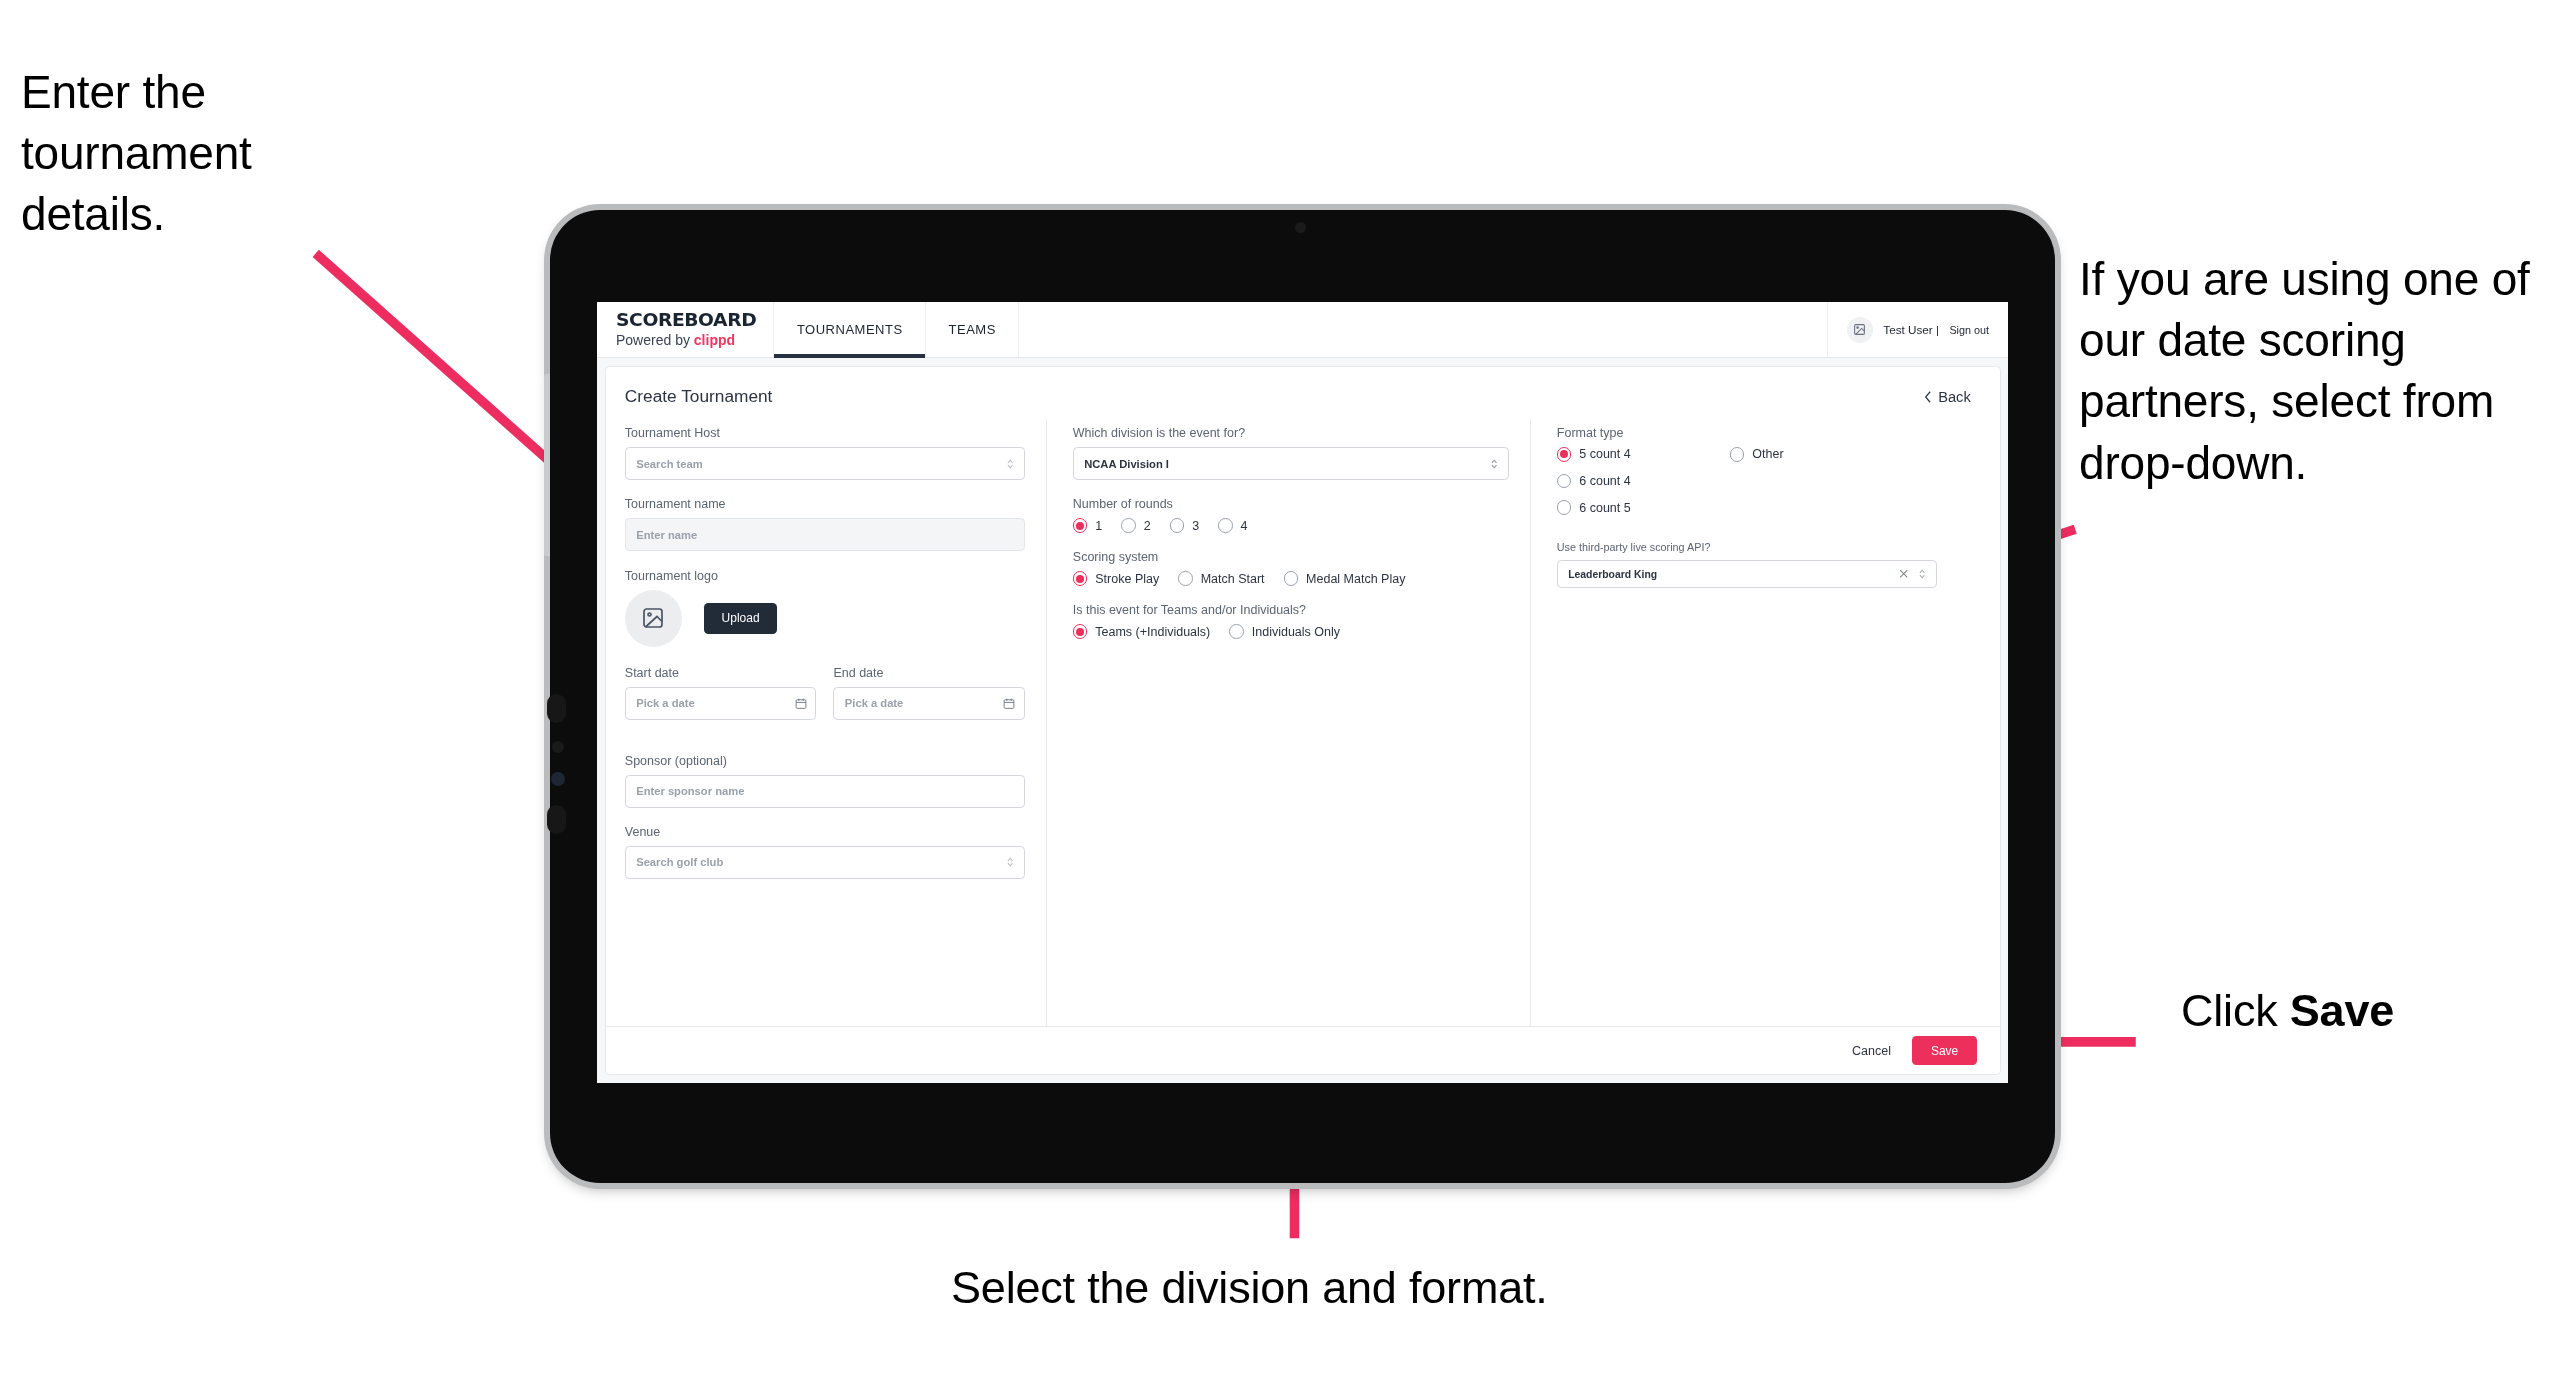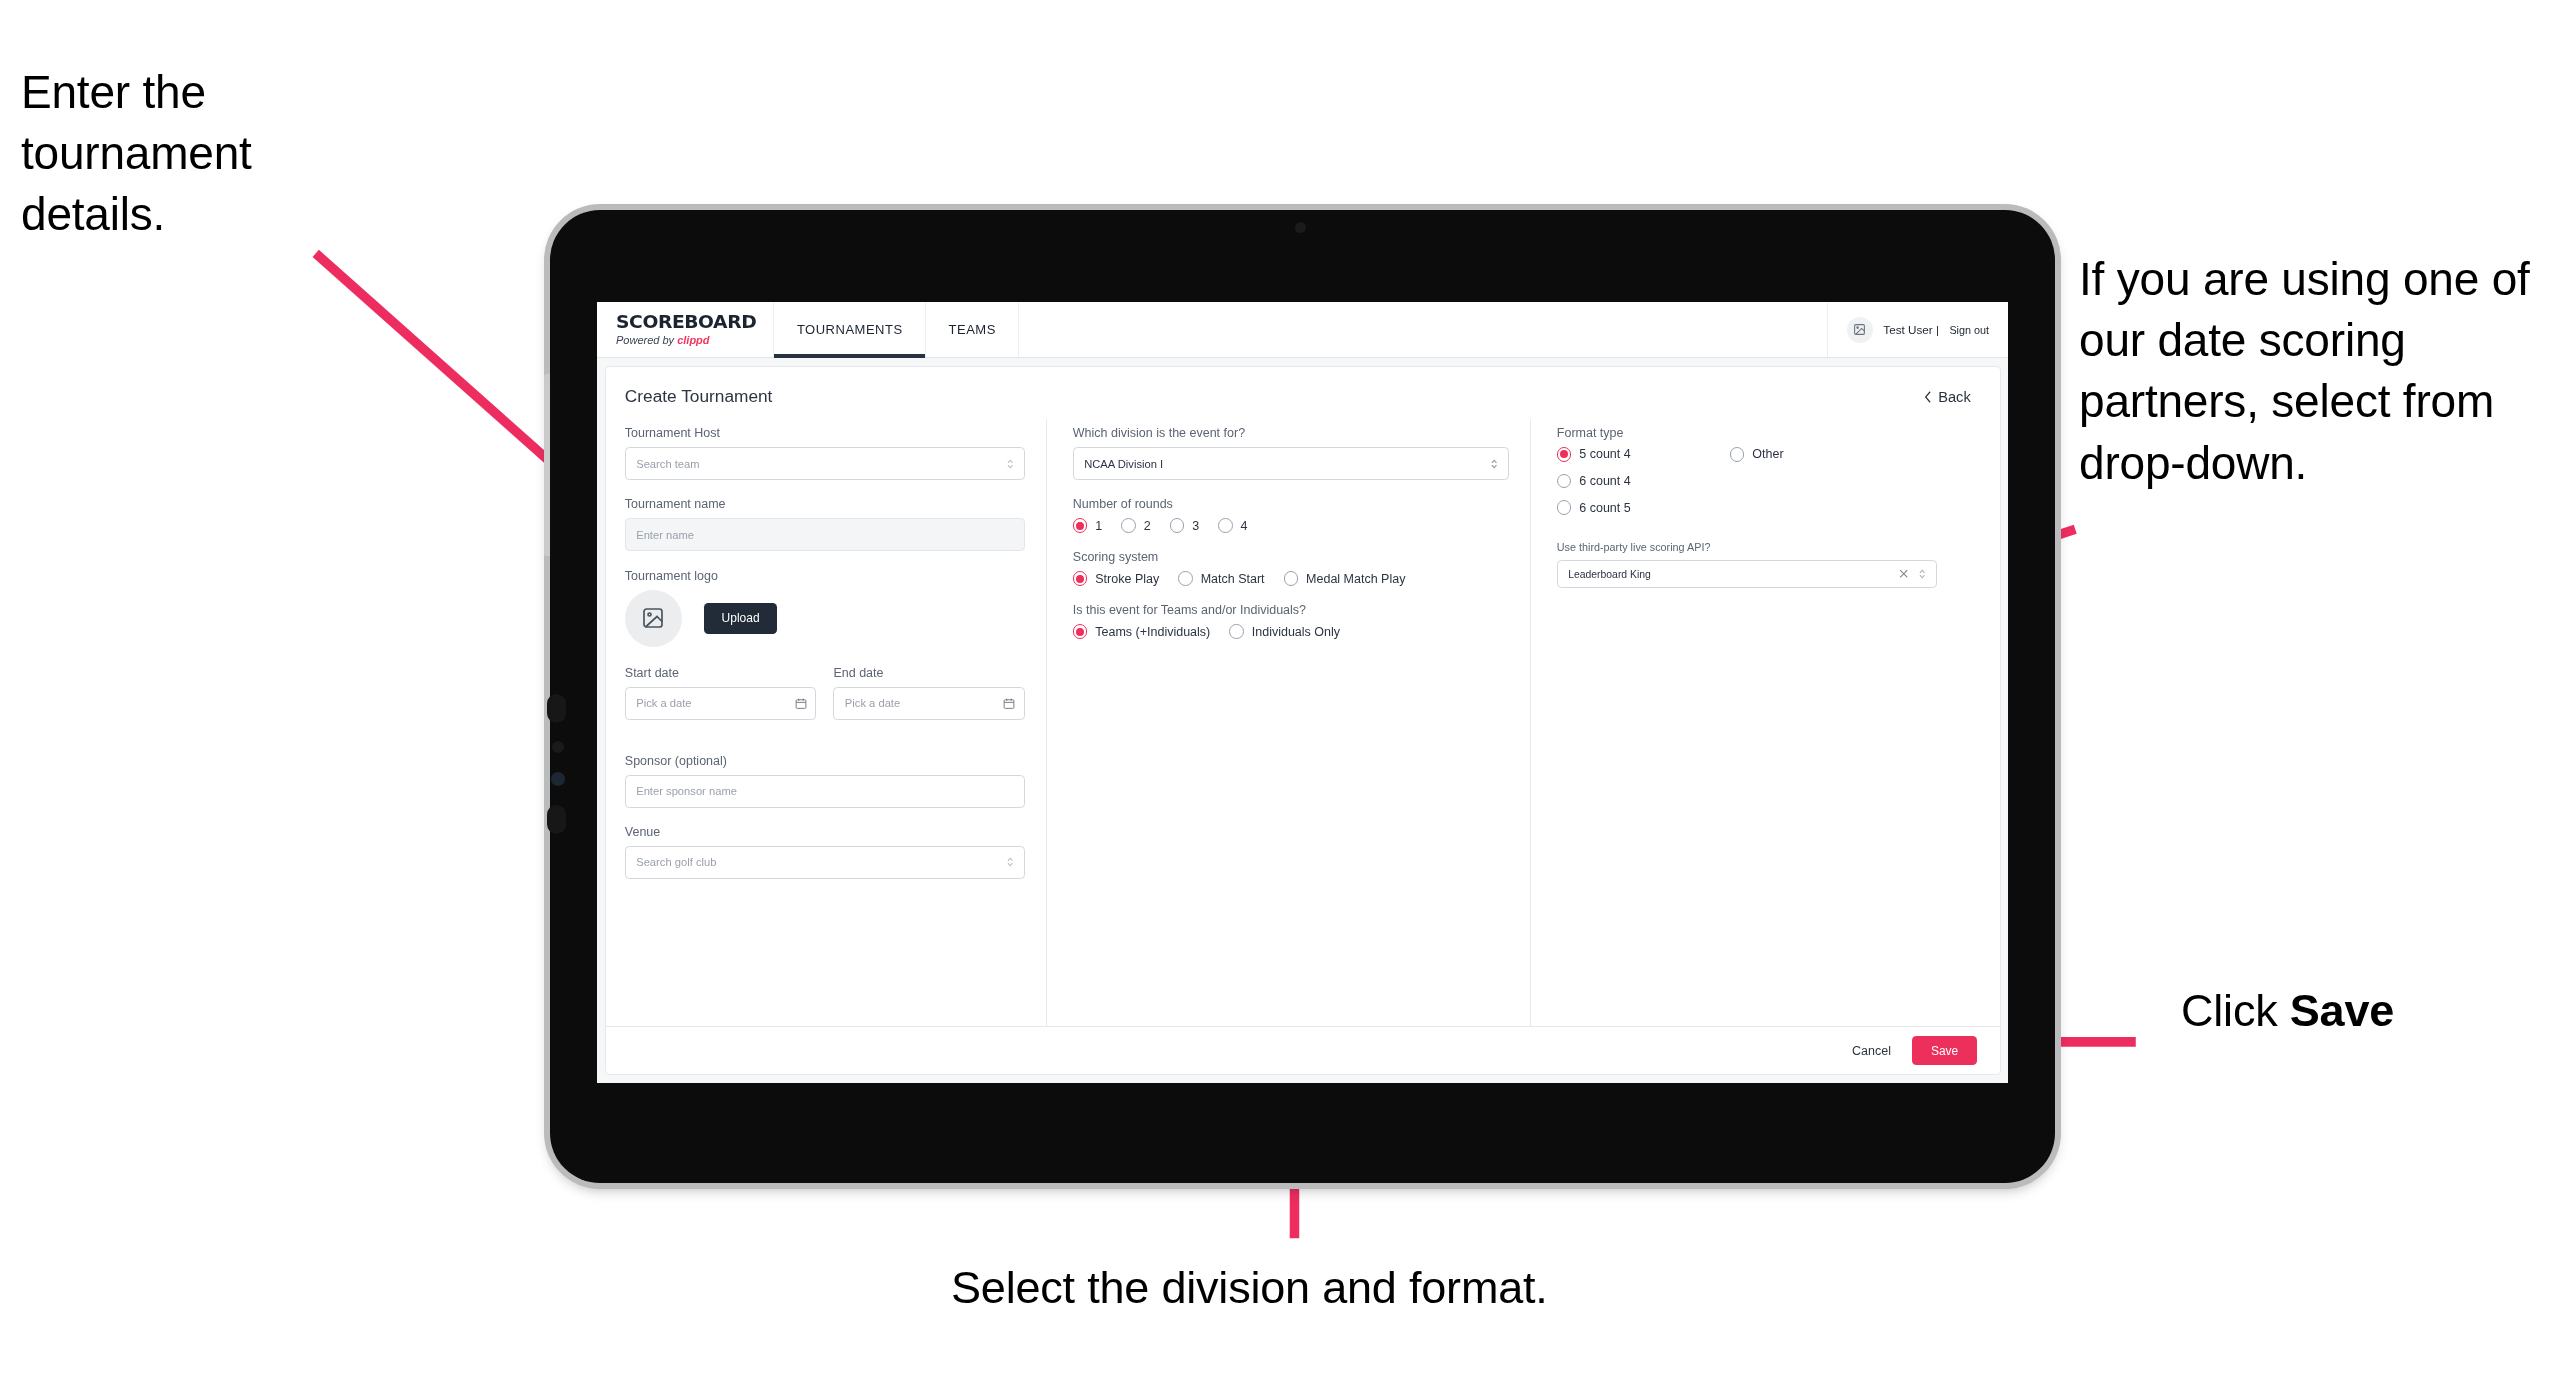--- a/index.html
+++ b/index.html
@@ -62,21 +62,21 @@
   }
   #brand {
     display:flex; flex-direction:column; justify-content:center;
     padding:0 22.5px 0 19px; border-right:0.9px solid #eceef0;
   }
   #brand-title {
     font-family:"DejaVu Sans", sans-serif;
     font-weight:bold; font-size:18px; letter-spacing:-0.4px;
     color:#1b2431; line-height:1; transform:scaleX(1.04); transform-origin:left;
   }
-  #brand-sub { font-size:11px; color:#3a4352; margin-top:2.6px; white-space:nowrap;font-style:italic; }
+  #brand-sub { font-size:14px; color:#3a4352; margin-top:2.6px; white-space:nowrap; }
   #brand-sub .clippd { color:#f2365f; font-weight:bold; }
   .navtab {
     display:flex; align-items:center; padding:0 22.5px;
     font-size:13px; color:#1b2431; letter-spacing:0.5px;
     border-right:0.9px solid #eceef0; cursor:pointer;
     position:relative;
   }
   .navtab.active::after {
     content:""; position:absolute; left:0; right:0; bottom:-0.9px; height:3.5px;
     background:#273142;
@@ -105,21 +105,21 @@
   #card-body { flex:1; display:flex; padding:0 0 0 0; }
   .col { padding:7px 21px 0 19px; }
   #col-left   { width:441px; border-right:0.9px solid #e8eaed; }
   #col-mid    { width:484px; border-right:0.9px solid #e8eaed; padding-left:26px;}
   #col-right  { flex:1; padding-left:26px; }
 
   .flabel { font-size:12.5px; color:#5b6472; margin:0 0 7px 0; }
   .finput {
     width:100%; height:33px; border:0.9px solid #d3d7dc; border-radius:4.3px;
     background:#fff; display:flex; align-items:center; padding:0 10.4px;
-    font-size:11.2px; color:#9aa1ab; position:relative;
+    font-size:11.2px; color:#9aa1ab; position:relative;font-weight:bold;
   }
   .finput.filled { color:#2c3442; }
   .finput.soft { background:#f4f5f7; border-color:#e2e5e9; }
   .finput .endicons { position:absolute; right:8.6px; display:flex; align-items:center; gap:8.6px; }
   .fgroup { margin-bottom:17.3px; }
 
   .chev { width:10.4px; height:12px; display:block; }
   .cal  { width:12px; height:13px; display:block; }
 
   

